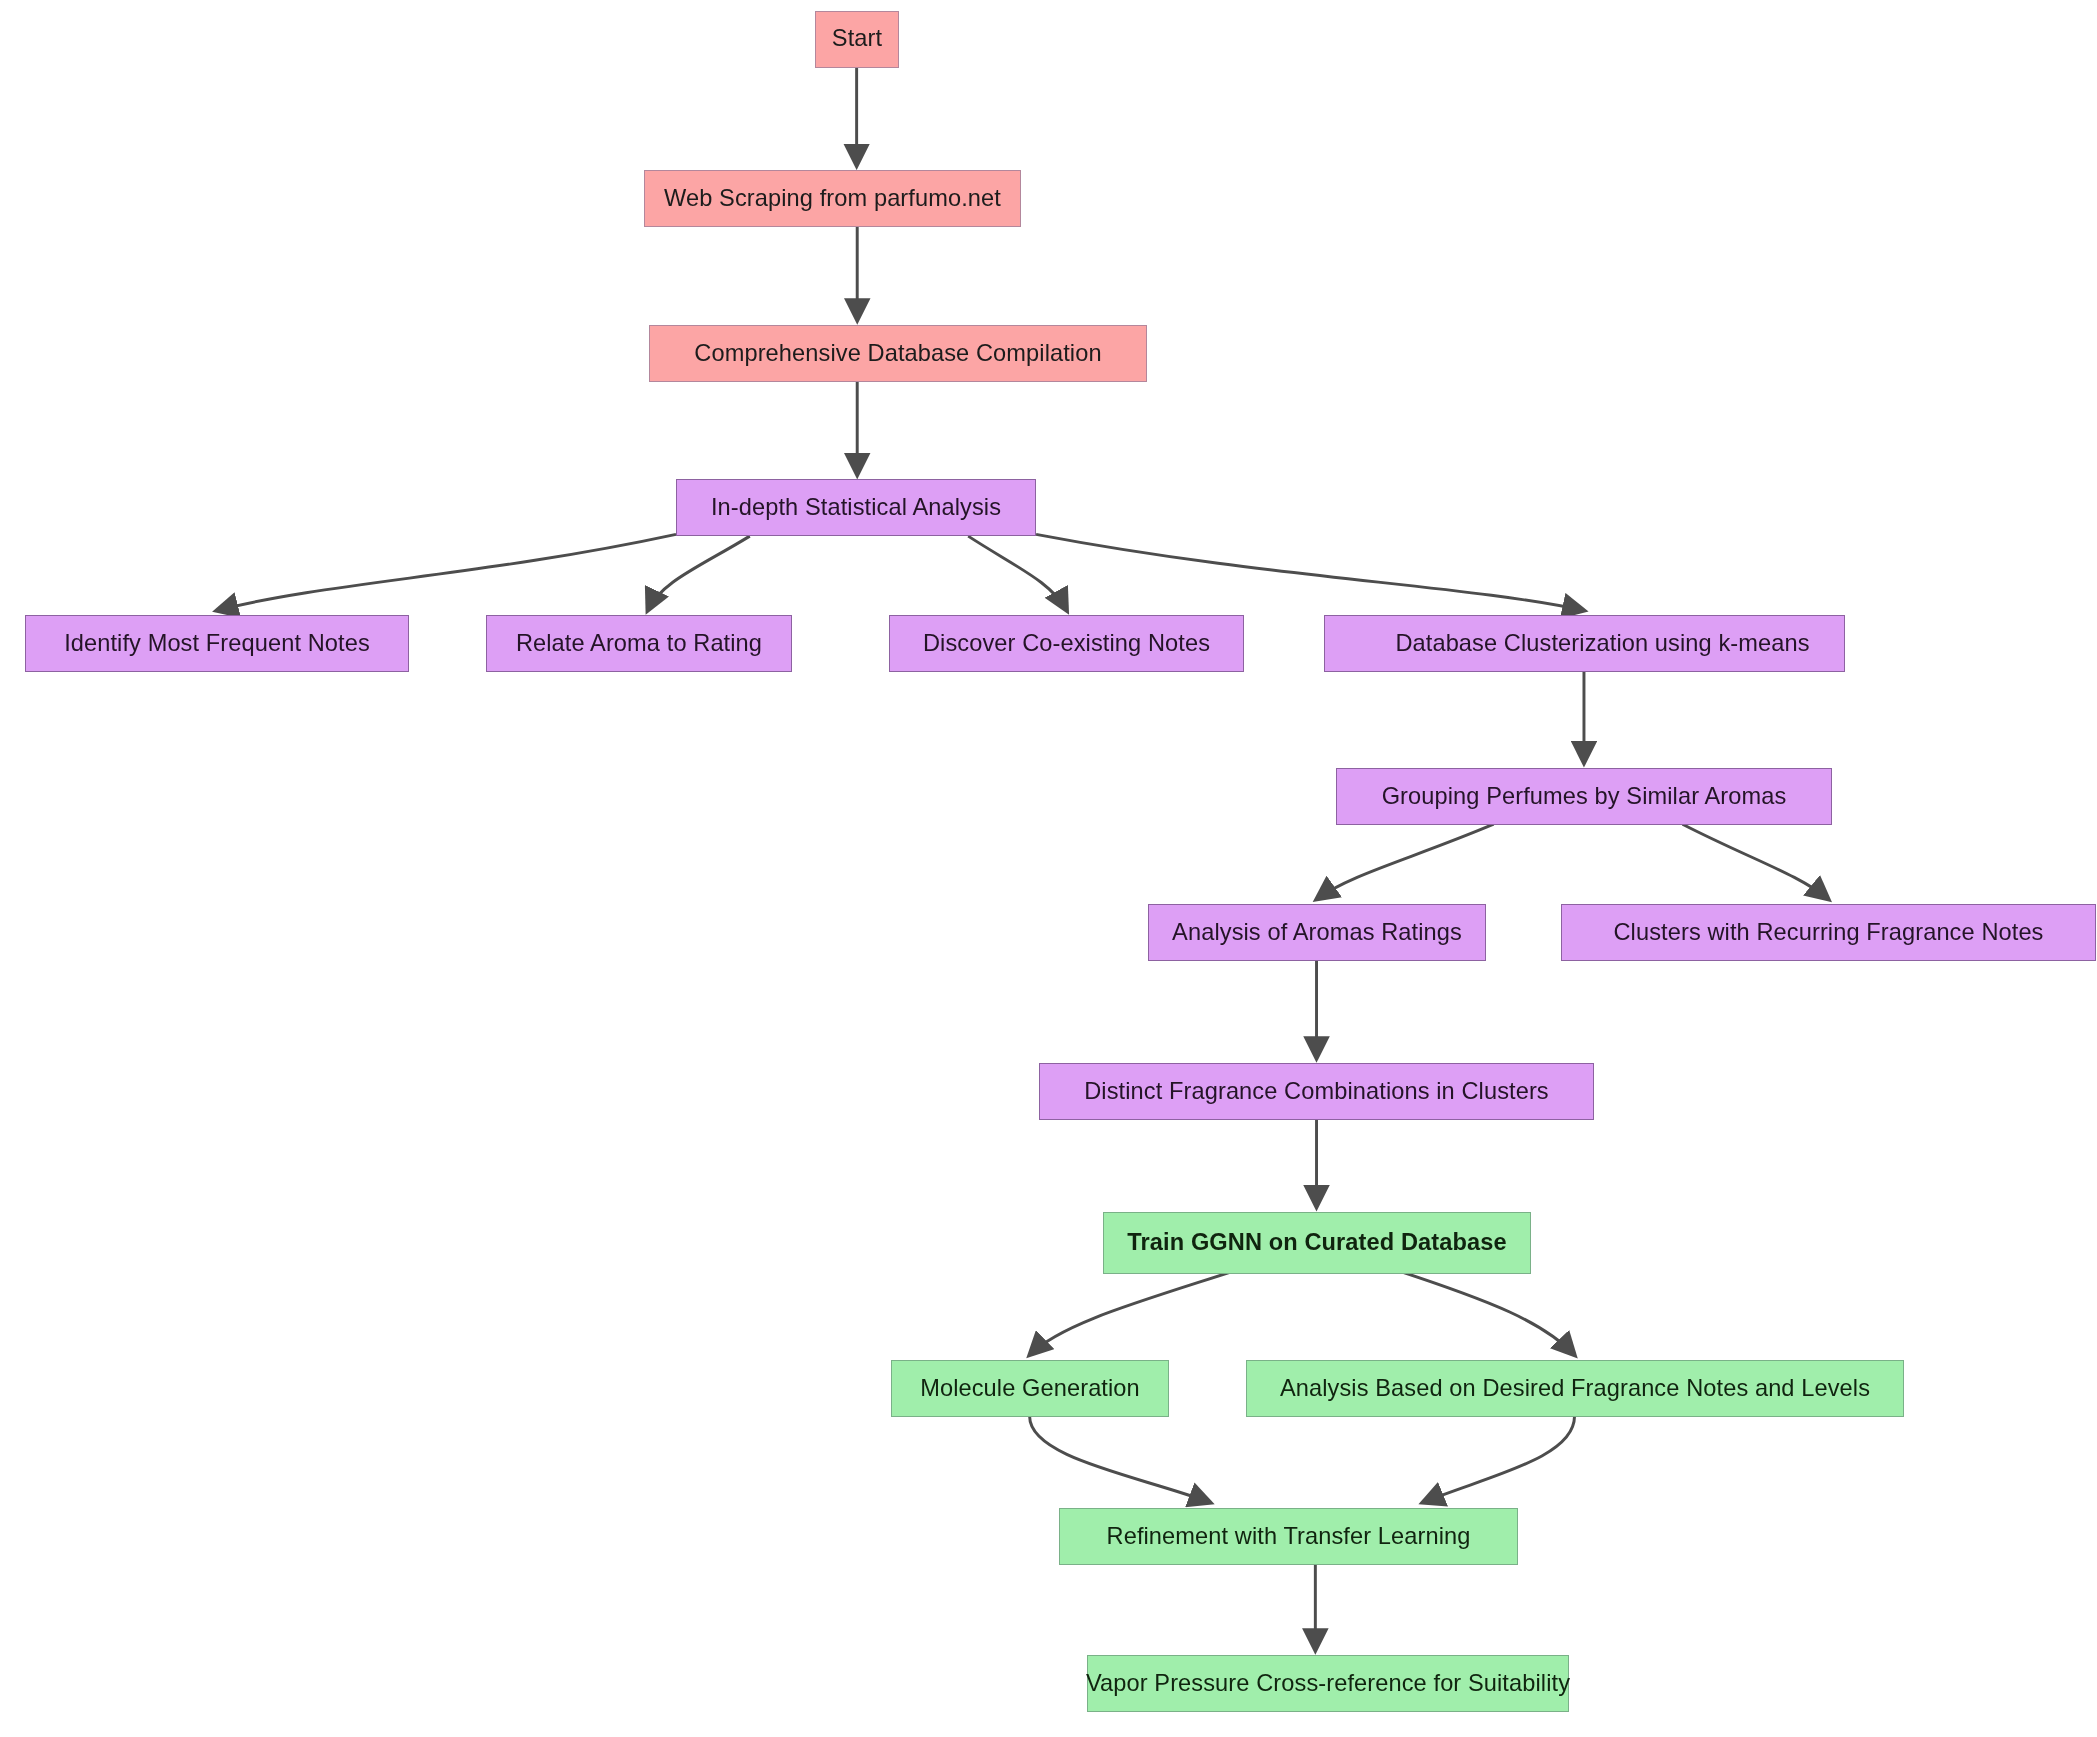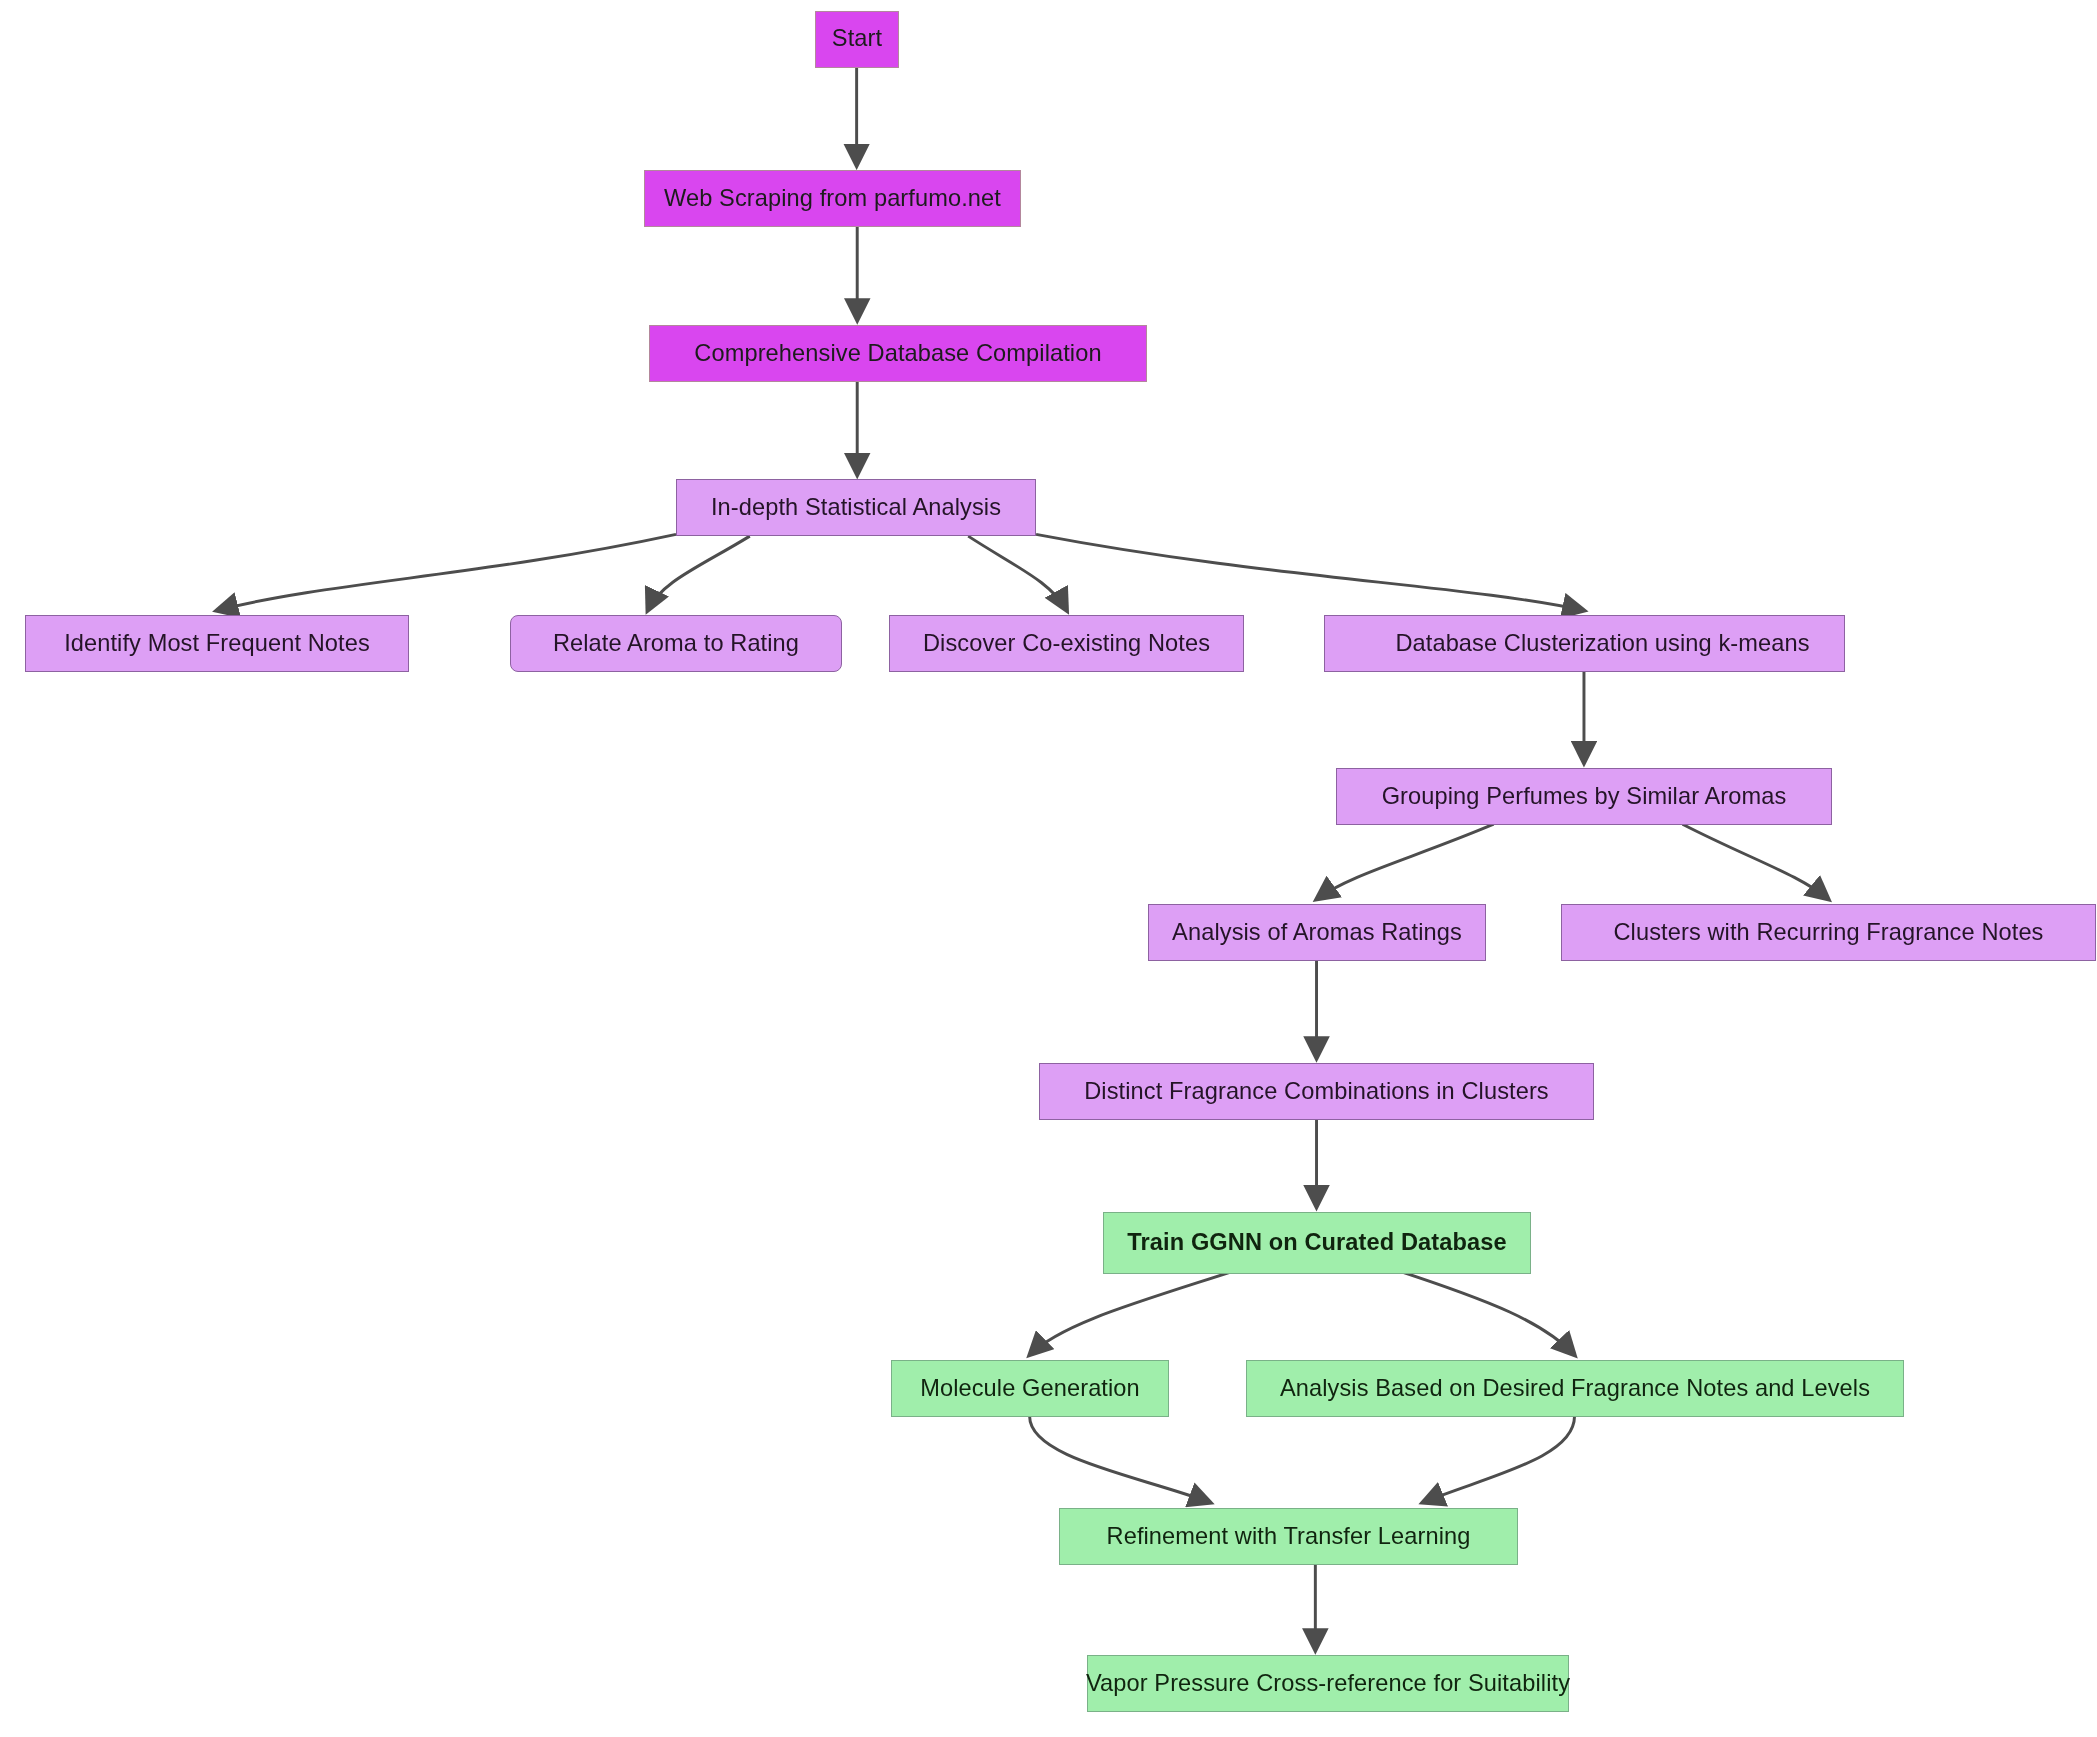--- a/index.html
+++ b/index.html
@@ -30,21 +30,21 @@
     align-items: center;
     justify-content: center;
     border: 1.2px solid #9f9f9f;
     font-size: 23.6px;
     line-height: 1.1;
     white-space: nowrap;
     letter-spacing: 0.1px;
     z-index: 5;
   }
   .node.pink {
-    background: #d946ef;
+    background: #fca5a5;
     border-color: #b3879c;
     color: #1c1c1c;
   }
   .node.purple {
     background: #dd9ff5;
     border-color: #8d62a1;
     color: #241427;
   }
   .node.green {
     background: #a0eeab;
@@ -94,21 +94,21 @@
       </div>
       <div class="node pink" style="left: 609px; top: 325px; width: 498px; height: 57px; margin-left: 40px;">
         <span class="node-label">Comprehensive Database Compilation</span>
       </div>
       <div class="node purple" style="left: 676px; top: 479px; width: 360px; height: 57px;">
         <span class="node-label">In-depth Statistical Analysis</span>
       </div>
       <div class="node purple" style="left: 25px; top: 615px; width: 384px; height: 57px;">
         <span class="node-label">Identify Most Frequent Notes</span>
       </div>
-      <div class="node purple" style="left: 510px; top: 615px; width: 332px; height: 57px; border-radius: 8px;">
+      <div class="node purple" style="left: 486px; top: 615px; width: 306px; height: 57px;">
         <span class="node-label">Relate Aroma to Rating</span>
       </div>
       <div class="node purple" style="left: 889px; top: 615px; width: 355px; height: 57px;">
         <span class="node-label">Discover Co-existing Notes</span>
       </div>
       <div class="node purple" style="left: 1324px; top: 615px; width: 521px; height: 57px; padding-left: 36px;">
         <span class="node-label">Database Clusterization using k-means</span>
       </div>
       <div class="node purple" style="left: 1336px; top: 768px; width: 496px; height: 57px;">
         <span class="node-label">Grouping Perfumes by Similar Aromas</span>

